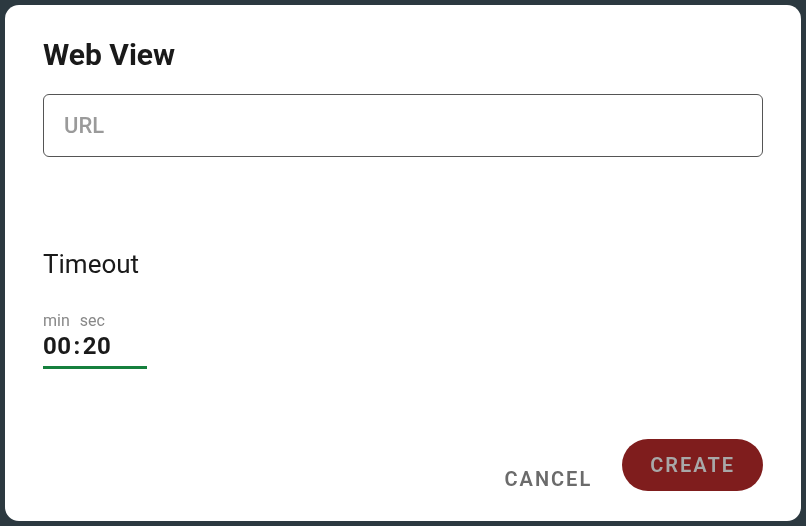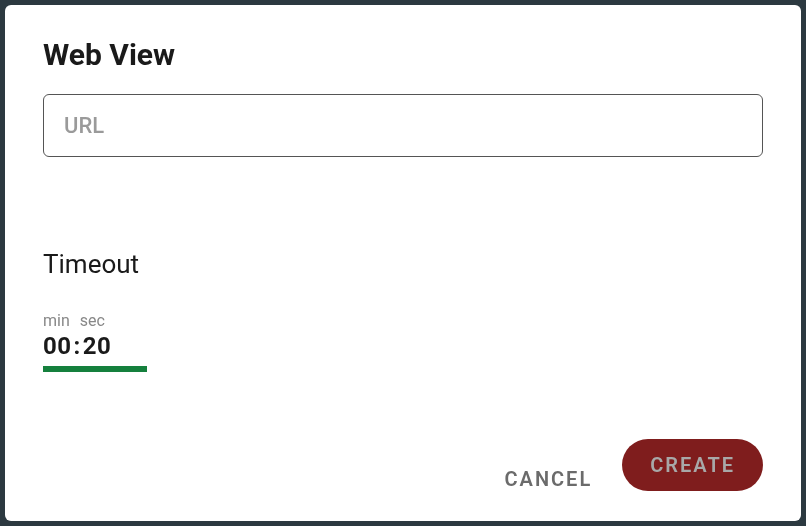--- a/index.html
+++ b/index.html
@@ -9,21 +9,21 @@
     }
     body {
       font-family: -apple-system, BlinkMacSystemFont, "Segoe UI", Roboto, Helvetica, Arial, sans-serif;
       background: #2c3940;
       width: 806px;
       height: 526px;
       padding: 5px;
     }
     .dialog {
       background: #ffffff;
-      border-radius: 6px;
+      border-radius: 14px;
       width: 100%;
       height: 100%;
       padding: 32px 38px 30px 38px;
       display: flex;
       flex-direction: column;
     }
     .title {
       font-size: 30px;
       font-weight: 700;
       color: #1a1a1a;
@@ -47,21 +47,21 @@
       margin-top: 92px;
     }
     .timeout-title {
       font-size: 26px;
       font-weight: 400;
       color: #1a1a1a;
       margin-bottom: 32px;
     }
     .time-container {
       display: inline-block;
-      border-bottom: 6px solid #15803d;
+      border-bottom: 3px solid #15803d;
       padding-bottom: 6px;
       min-width: 104px;
     }
     .time-labels {
       display: flex;
       gap: 10px;
       color: #888;
       font-size: 16px;
       margin-bottom: 2px;
     }

